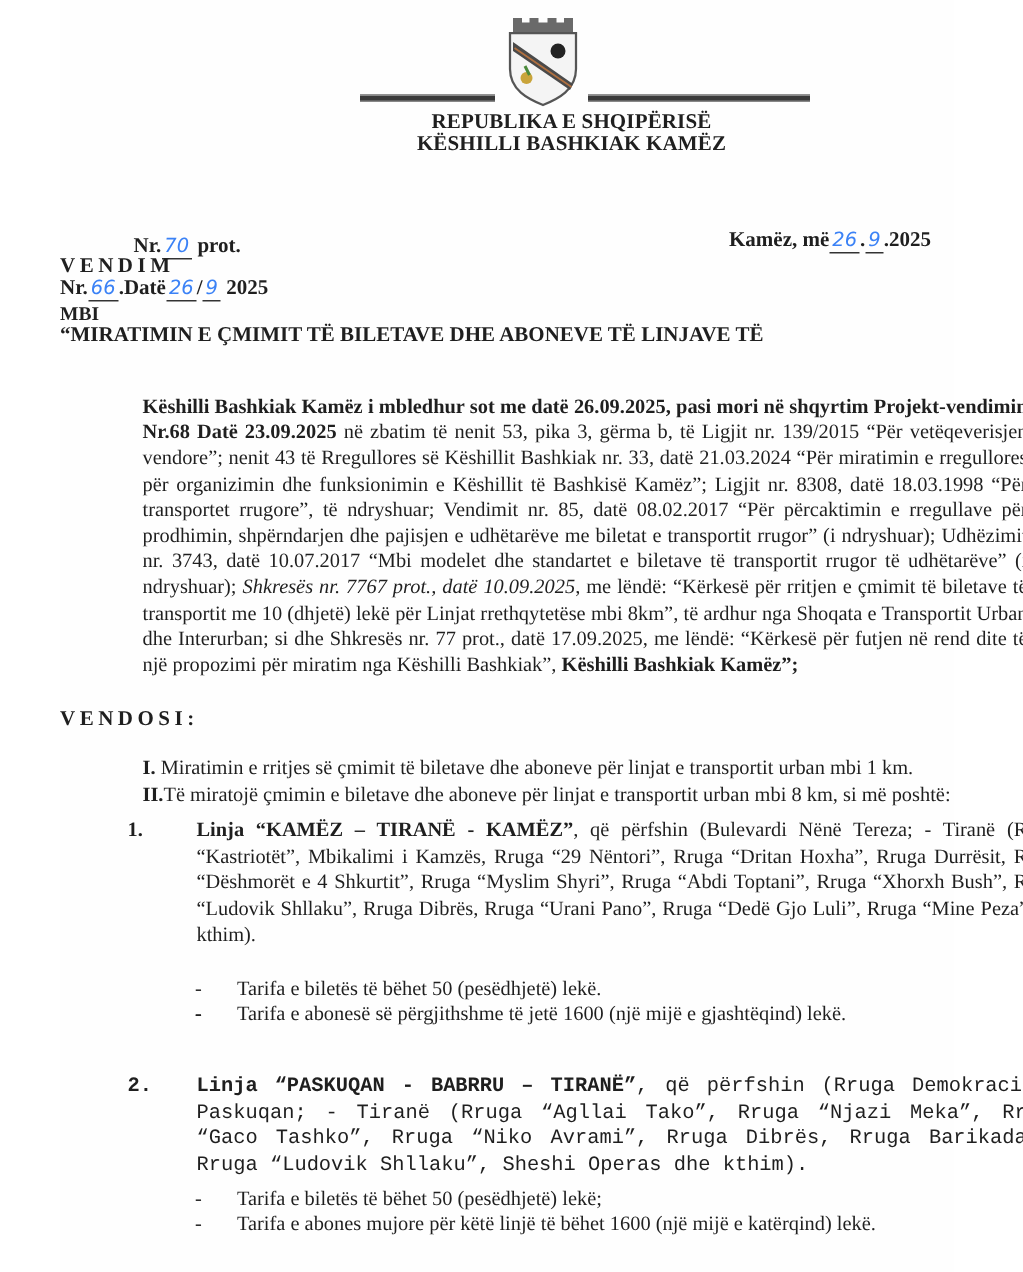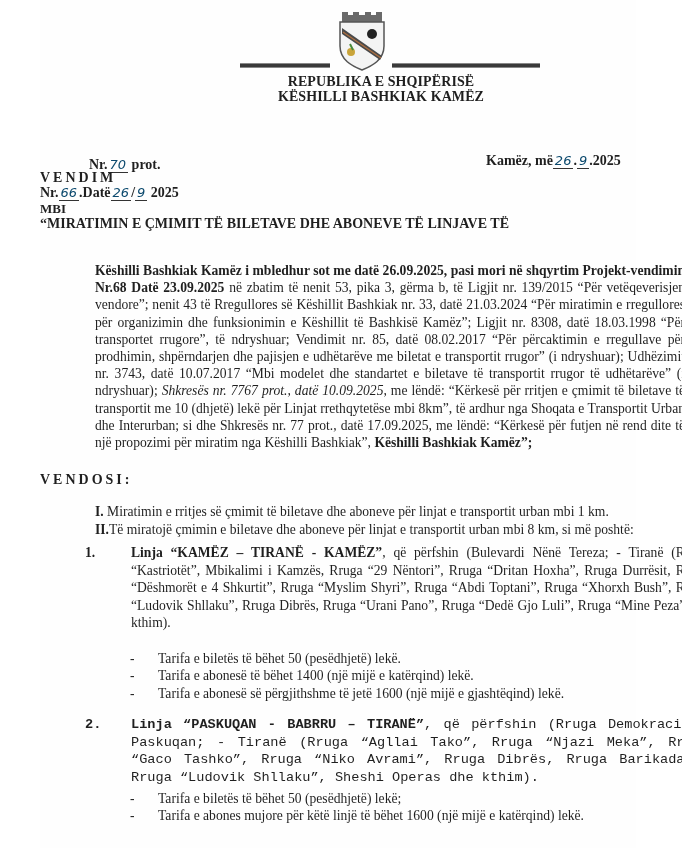--- a/index.html
+++ b/index.html
@@ -14,21 +14,21 @@
   .emblem-row { position: absolute; top: 8px; left: 0; width: 682px; height: 62px; }
   .rule { position: absolute; top: 55px; height: 3px; background: #3a3a3a; border-top: 1px solid #888; border-bottom: 1px solid #888; }
   .rule.left { left: 200px; width: 90px; }
   .rule.right { left: 352px; width: 148px; }
   .emblem { position: absolute; left: 296px; top: 0; width: 52px; height: 64px; }
   .hdr-line { position: absolute; left: 0; width: 682px; text-align: center; font-weight: bold; font-size: 14px; letter-spacing: 0.1px; }
   .hdr1 { top: 74px; }
   .hdr2 { top: 89px; }
 
   .bold { font-weight: bold; }
-  .hand { color: #0c4a6e; font-family: "DejaVu Sans", sans-serif; font-style: italic; font-weight: normal; border-bottom: 1px solid #333; padding: 0 2px; font-size: 13px; }
+  .hand { color: #3b82f6; font-family: "DejaVu Sans", sans-serif; font-style: italic; font-weight: normal; border-bottom: 1px solid #333; padding: 0 2px; font-size: 13px; }
 
   .prot { position: absolute; left: 49px; top: 157px; font-size: 14px; font-weight: bold; }
   .place-date { position: absolute; left: 446px; top: 153px; font-size: 14px; font-weight: bold; }
 
   .center { position: absolute; left: 0; width: 682px; text-align: left; font-weight: bold; }
   .vendim { top: 170px; font-size: 14px; letter-spacing: 3px; }
   .decnr { top: 185px; font-size: 14px; }
   .mbi { top: 201px; font-size: 13px; }
   .title1 { top: 216px; font-size: 14px; }
   .title2 { top: 234px; font-size: 14px; }
@@ -102,21 +102,21 @@
   </div>
   <div class="item-row roman2">
     <span class="roman-lbl">II.</span><span>Të miratojë çmimin e biletave dhe aboneve për linjat e transportit urban mbi 8 km, si më poshtë:</span>
   </div>
 
   <div class="line-block line1 indent">
     <span class="num">1.</span><span class="bold">Linja “KAMËZ – TIRANË - KAMËZ”</span><span>, që përfshin (Bulevardi Nënë Tereza; - Tiranë (Rruga “Kastriotët”, Mbikalimi i Kamzës, Rruga “29 Nëntori”, Rruga “Dritan Hoxha”, Rruga Durrësit, Rruga “Dëshmorët e 4 Shkurtit”, Rruga “Myslim Shyri”, Rruga “Abdi Toptani”, Rruga “Xhorxh Bush”, Rruga “Ludovik Shllaku”, Rruga Dibrës, Rruga “Urani Pano”, Rruga “Dedë Gjo Luli”, Rruga “Mine Peza” dhe kthim).</span>
   </div>
   <ul class="bullets b1">
     <li><span class="dash">-</span><span>Tarifa e biletës të bëhet 50 (pesëdhjetë) lekë.</span></li>
-    <li><span class="dash">-</span><span>Tarifa e abonesë të bëhet 1400 (një mijë e katërqind) lekë.</span></li>
+    <li><span class="dash">-</span></li>
     <li><span class="dash">-</span><span>Tarifa e abonesë së përgjithshme të jetë 1600 (një mijë e gjashtëqind) lekë.</span></li>
   </ul>
 
   <div class="line-block line2 indent">
     <span class="num">2.</span><span class="bold">Linja “PASKUQAN - BABRRU – TIRANË”</span><span>, që përfshin (Rruga Demokracia - Paskuqan; - Tiranë (Rruga “Agllai Tako”, Rruga “Njazi Meka”, Rruga “Gaco Tashko”, Rruga “Niko Avrami”, Rruga Dibrës, Rruga Barikadave, Rruga “Ludovik Shllaku”, Sheshi Operas dhe kthim).</span>
   </div>
   <ul class="bullets b2">
     <li><span class="dash">-</span><span>Tarifa e biletës të bëhet 50  (pesëdhjetë) lekë;</span></li>
     <li><span class="dash">-</span><span>Tarifa e abones mujore për këtë linjë të bëhet 1600 (një mijë e katërqind) lekë.</span></li>
   </ul>

